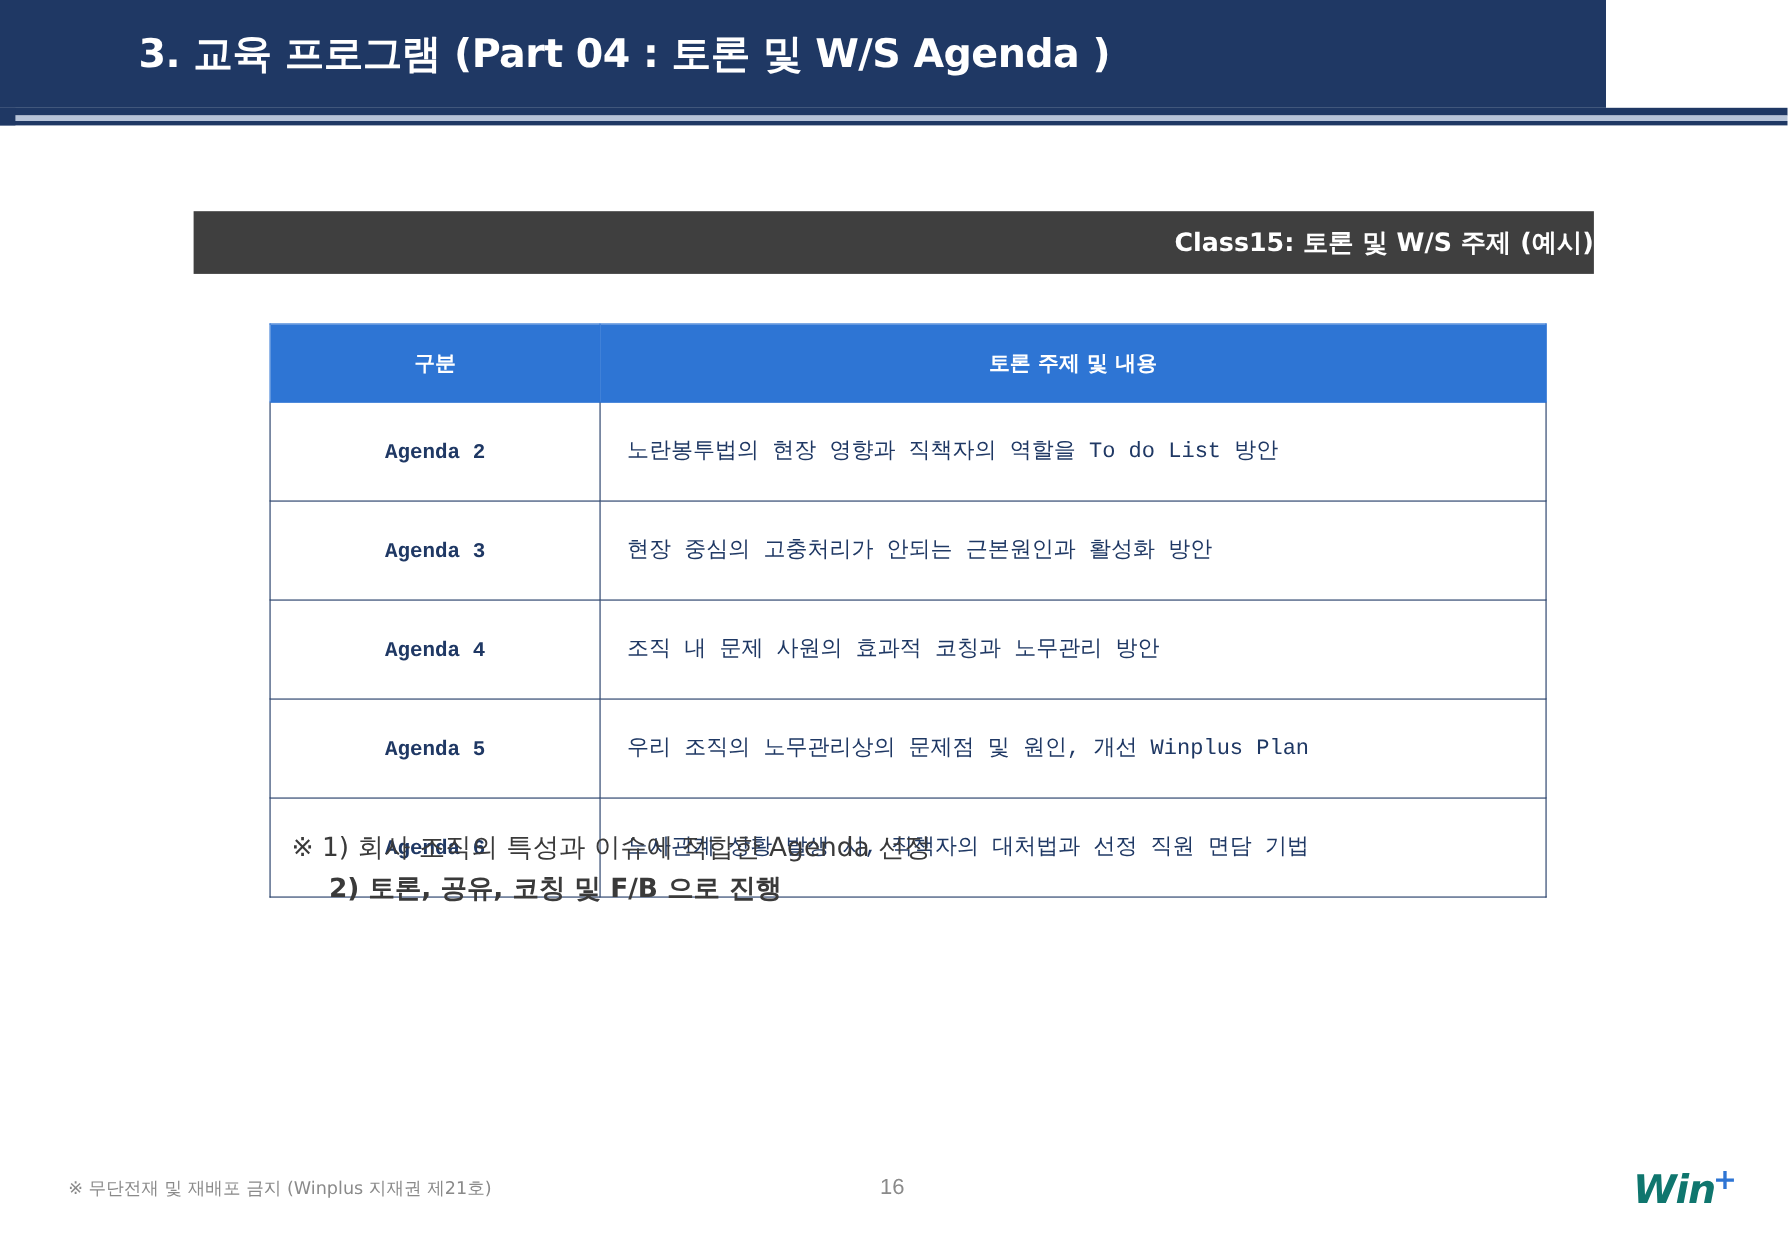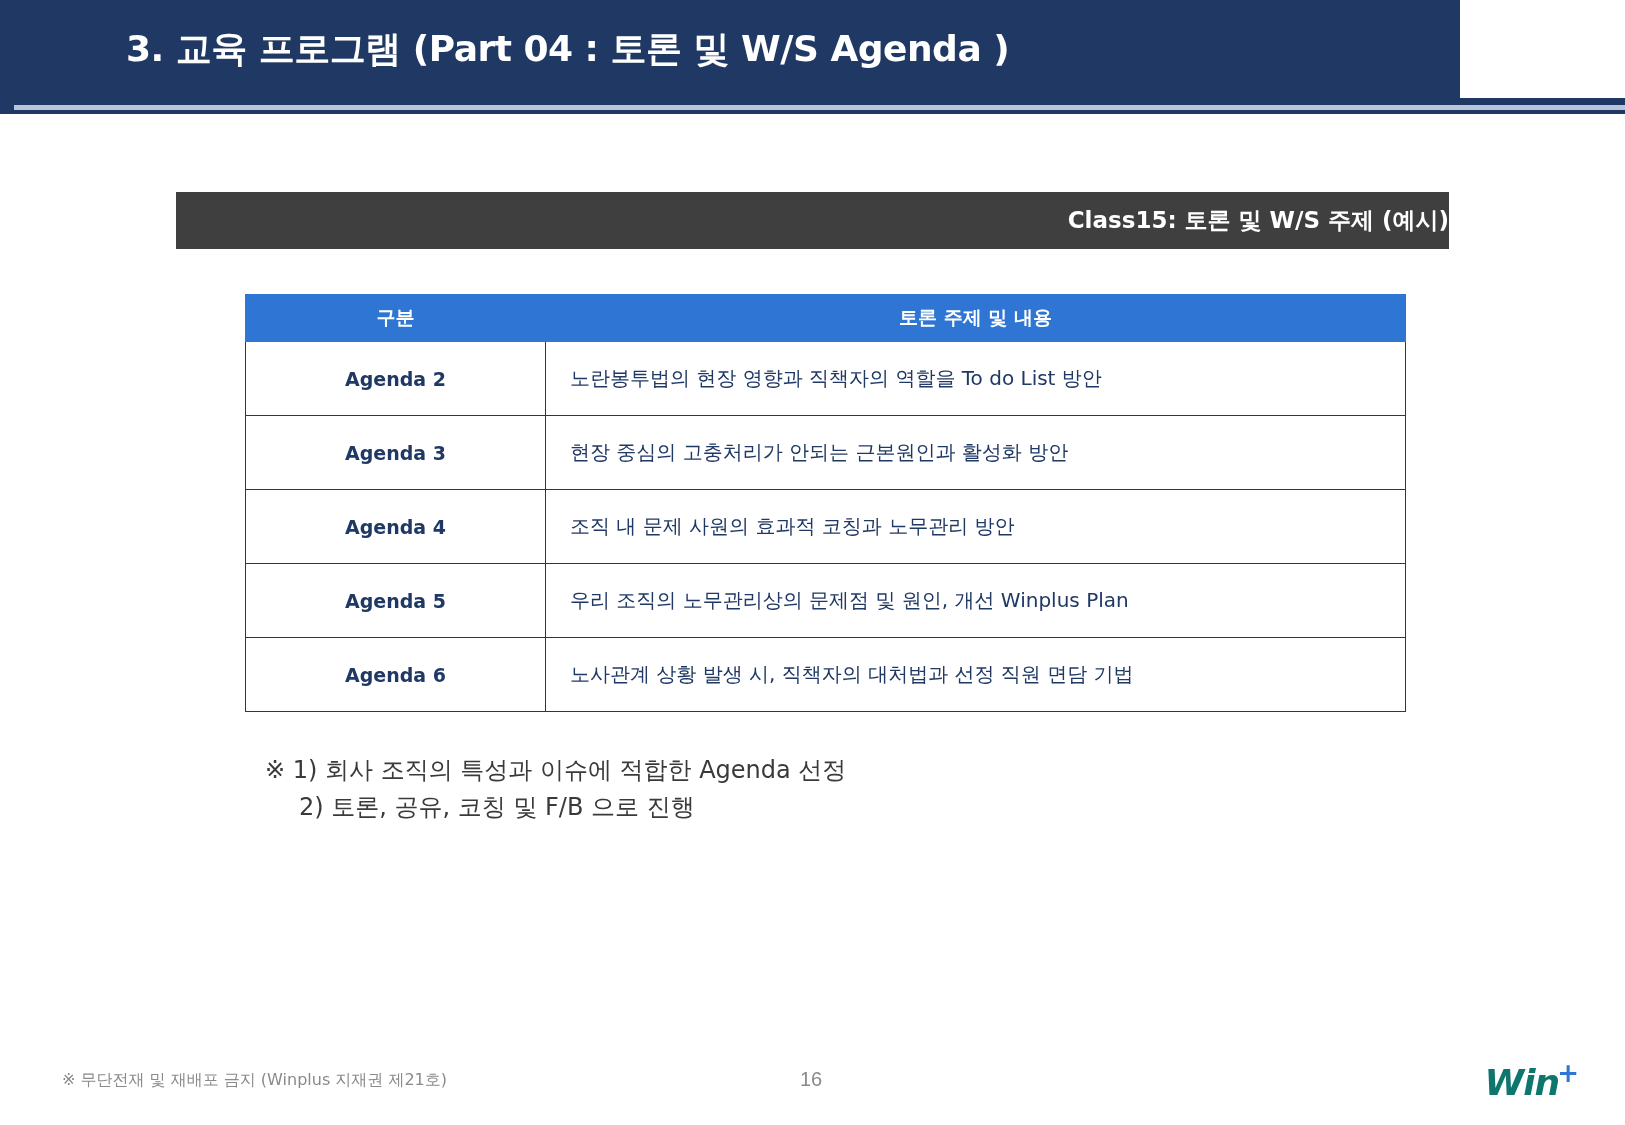--- a/index.html
+++ b/index.html
@@ -91,21 +91,21 @@
     position: absolute;
     top: 294px;
     left: 245px;
     width: 1160px;
     border-collapse: collapse;
     table-layout: fixed;
   }
   .agenda-table th,
   .agenda-table td {
     border: 1px solid #1f3864;
-    padding: 4px;
+    padding: 16px;
   }
   .agenda-table thead th {
     background: #2e75d4;
     color: #ffffff;
     font-size: 19px;
     font-weight: bold;
     height: 38px;
     text-align: center;
     font-family: "DejaVu Sans", sans-serif;
     border: 1px solid #2e75d4;
@@ -123,35 +123,35 @@
   }
   .agenda-table td.cell-topic {
     vertical-align: middle;
     color: #1f3864;
     font-size: 20px;
     padding: 8px 0 8px 24px;
     line-height: 1.55;
     font-family: "DejaVu Sans", sans-serif;
   }
   .agenda-table tr.row-tall td { height: 92px; }
-  .agenda-table tr.row-std td { height: 57px; }
+  .agenda-table tr.row-std td { height: 57px; font-family: Liberation Mono, monospace; }
   .topic-line { display: block; white-space: nowrap; }
 
   
   .footnotes {
     position: absolute;
     top: 752px;
     left: 265px;
     color: #3a3a3a;
     font-size: 24px;
     line-height: 1.55;
     font-family: "DejaVu Sans", sans-serif;
   }
   .footnotes .fn-row { display: block; white-space: nowrap; }
-  .footnotes .fn-indent { padding-left: 34px; }
+  .footnotes .fn-indent { padding-left: 34px; font-weight: bold; }
 
   
   .footer-copyright {
     position: absolute;
     bottom: 34px;
     left: 62px;
     color: #8a8a8a;
     font-size: 16px;
     font-family: "DejaVu Sans", sans-serif;
   }

